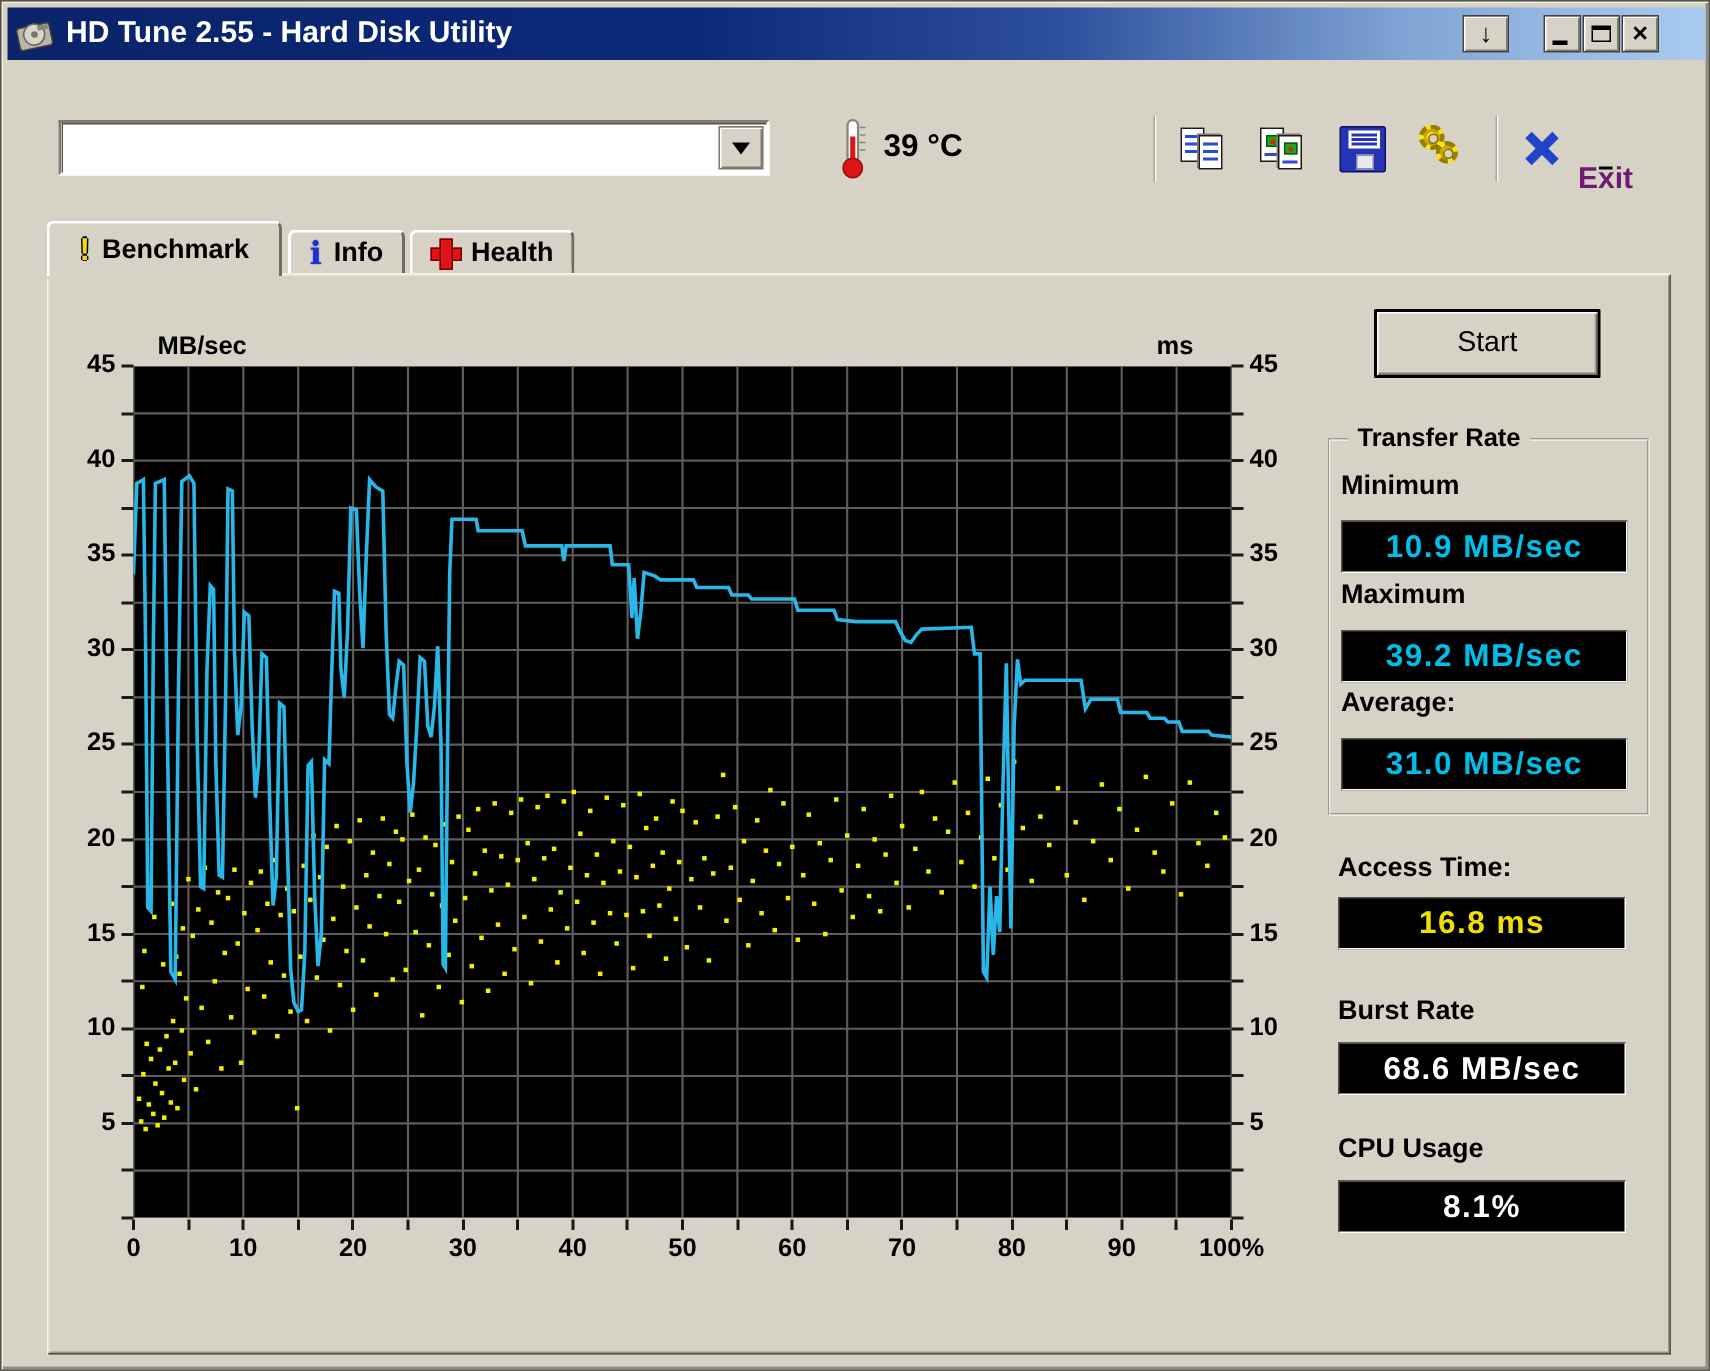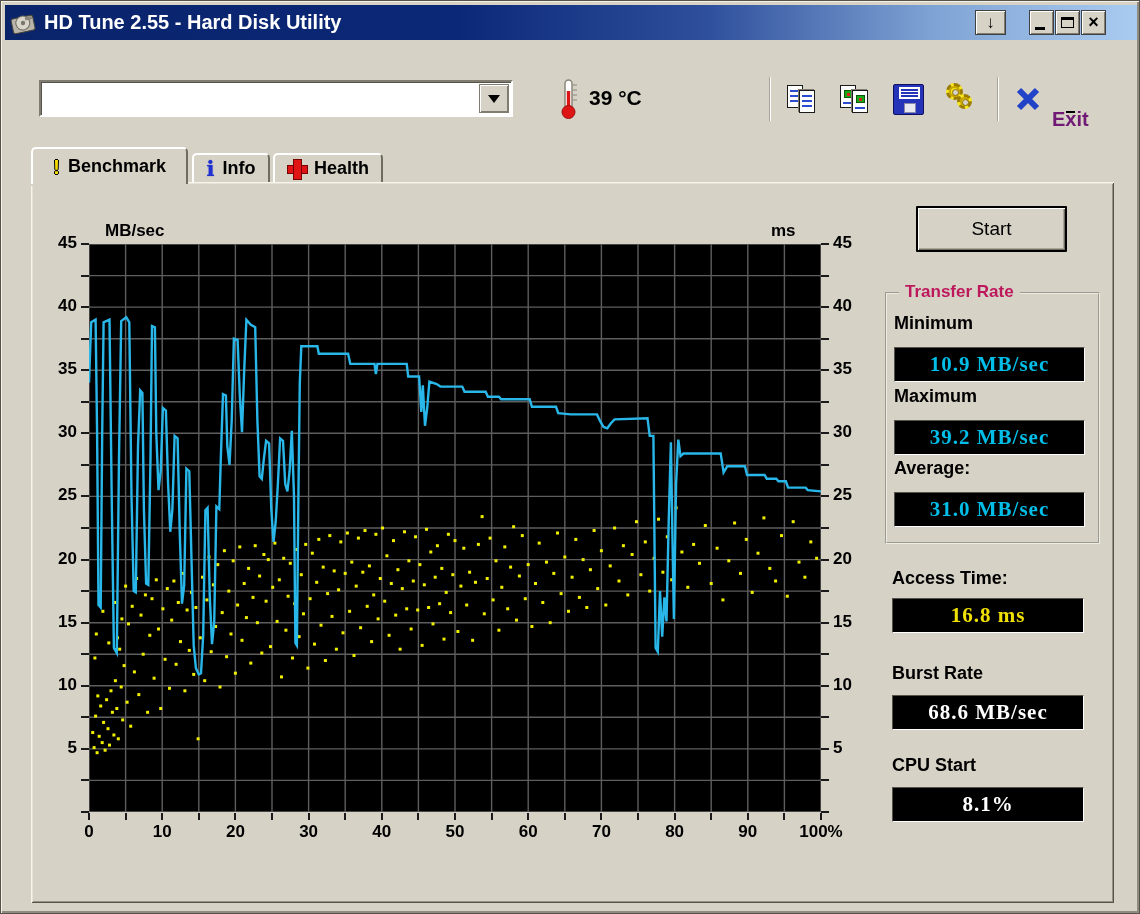--- a/index.html
+++ b/index.html
@@ -98,27 +98,27 @@
     position:absolute;left:915px;top:205px;width:151px;height:46px;background:#d6d2c6;
     border:2px solid #000;border-radius:1px;
     box-shadow:inset 1px 1px 0 #fff, inset -1px -1px 0 #6f6c60, inset -2px -2px 0 #a9a596;
     font-size:19px;color:#000;display:flex;align-items:center;justify-content:center;
     font-family:"Liberation Sans",sans-serif;
   }
   .group{
     position:absolute;left:884px;top:291px;width:215px;height:252px;
     border:2px groove #efece2;
   }
-  .group-legend{position:absolute;left:898px;top:281px;padding:0 6px;background:#d6d2c6;font-size:17px;font-weight:700;color:#be185d;z-index:2;}
+  .group-legend{position:absolute;left:898px;top:281px;padding:0 6px;background:#d6d2c6;font-size:17px;font-weight:700;color:#000000;z-index:2;}
   .fld{position:absolute;font-size:18px;font-weight:700;color:#000;}
   .lcd{
     position:absolute;width:191px;height:35px;background:#000;
     border:1px solid;border-color:#55534a #fff #fff #55534a;
     display:flex;align-items:center;justify-content:center;
-    font-size:21px;font-weight:700;letter-spacing:1px;font-family:Liberation Serif, serif;
+    font-size:21px;font-weight:700;letter-spacing:1px;
   }
   .lcd.cyan{color:#00bee8;}
   .lcd.yellow{color:#f0e000;}
   .lcd.white{color:#ffffff;}
 </style>
 </head>
 <body>
 
 <div class="app">
 
@@ -566,21 +566,21 @@
 
   <div class="fld" style="left:893px;top:457px">Average:</div>
   <div class="lcd cyan" style="left:893px;top:491px">31.0 MB/sec</div>
 
   <div class="fld" style="left:891px;top:567px">Access Time:</div>
   <div class="lcd yellow" style="left:891px;top:597px;width:192px">16.8 ms</div>
 
   <div class="fld" style="left:891px;top:662px">Burst Rate</div>
   <div class="lcd white" style="left:891px;top:694px;width:192px">68.6 MB/sec</div>
 
-  <div class="fld" style="left:891px;top:754px">CPU Start</div>
+  <div class="fld" style="left:891px;top:754px">CPU Usage</div>
   <div class="lcd white" style="left:891px;top:786px;width:192px">8.1%</div>
 
 <div class="tickmark" style="left: 87px; top: 812px; width: 2px; height: 7px;"></div>
     <div class="tickmark" style="left: 123.6px; top: 812px; width: 2px; height: 7px;"></div>
     <div class="tickmark" style="left: 160.2px; top: 812px; width: 2px; height: 7px;"></div>
     <div class="tickmark" style="left: 196.8px; top: 812px; width: 2px; height: 7px;"></div>
     <div class="tickmark" style="left: 233.4px; top: 812px; width: 2px; height: 7px;"></div>
     <div class="tickmark" style="left: 270px; top: 812px; width: 2px; height: 7px;"></div>
     <div class="tickmark" style="left: 306.6px; top: 812px; width: 2px; height: 7px;"></div>
     <div class="tickmark" style="left: 343.2px; top: 812px; width: 2px; height: 7px;"></div>

